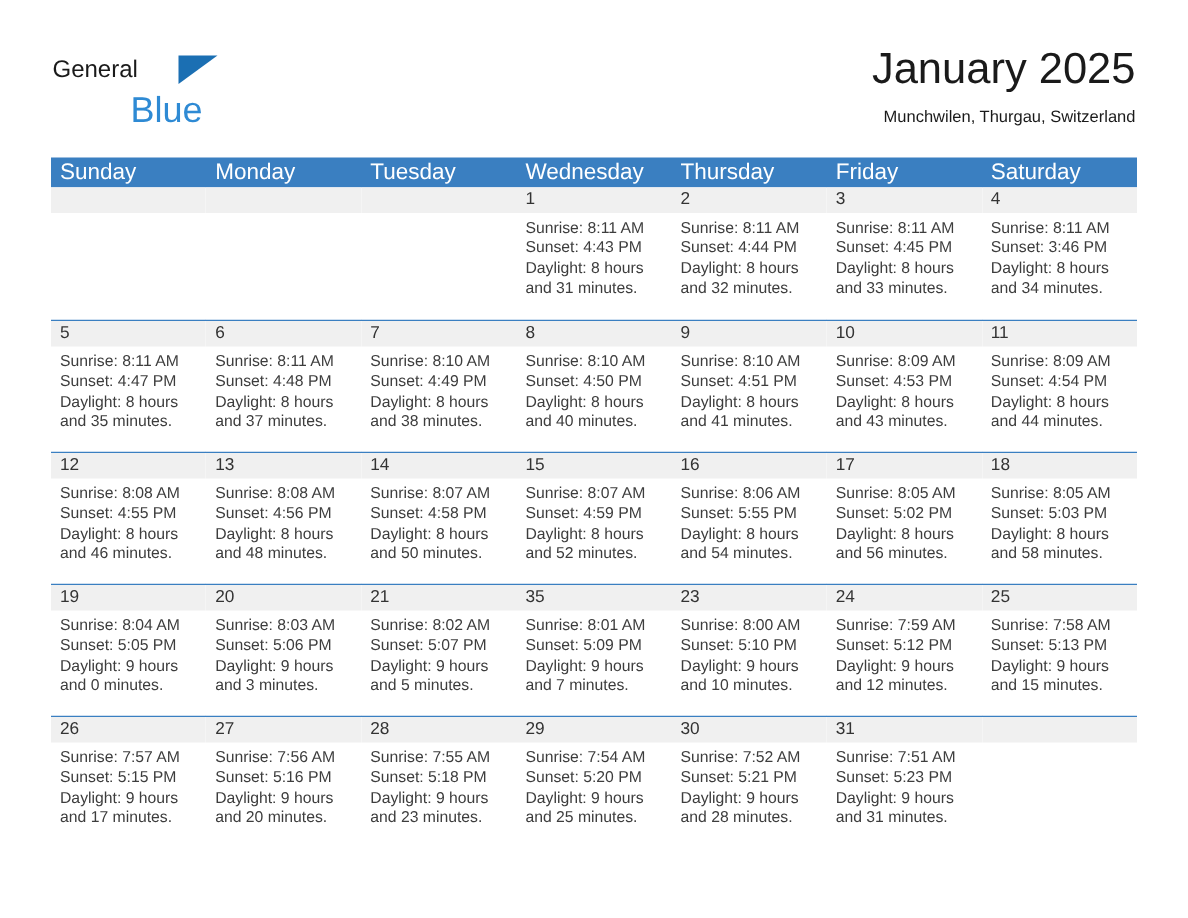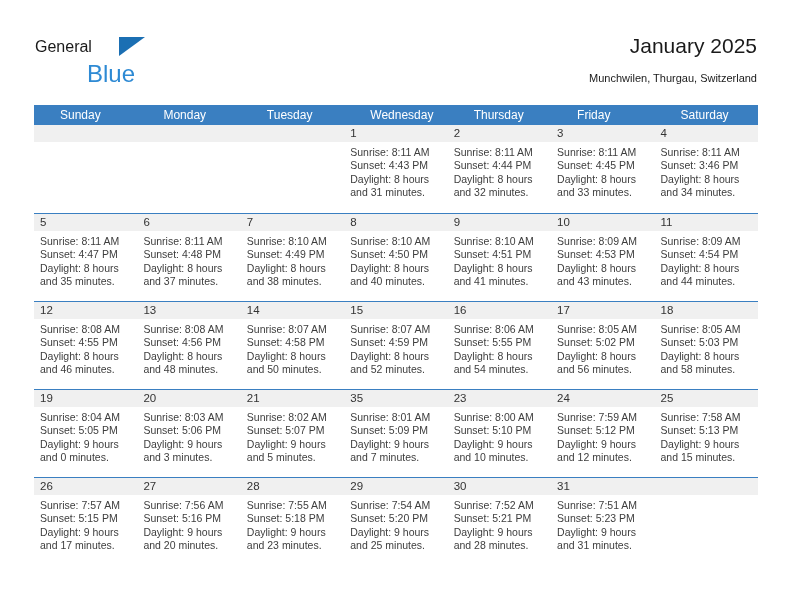--- a/index.html
+++ b/index.html
@@ -66,21 +66,21 @@
     white-space: nowrap;
   }
 
   .titles {
     position: absolute;
     right: 0;
     top: 0;
     text-align: right;
   }
   .cal-title {
-    font-size: 21px;
+    font-size: 29px;
     line-height: 36px;
     color: #1a1a1a;
     white-space: nowrap;
   }
   .cal-subtitle {
     font-size: 11px;
     line-height: 20px;
     color: #1a1a1a;
     white-space: nowrap;
     margin-top: 4px;
@@ -96,27 +96,26 @@
 
   .dow-row {
     display: flex;
     background: #3a7fc1;
     height: 20px;
   }
   .dow {
     flex: 1 1 0;
     min-width: 0;
     color: #ffffff;
-    font-size: 12px;
+    font-size: 15px;
     line-height: 20px;
     padding-left: 6px;
     box-sizing: border-box;
     white-space: nowrap;
     overflow: hidden;
-    margin-left: 20px;
   }
 
   .week {
     display: flex;
     border-top: 1.5px solid #3a7fc1;
     height: 88px;
     box-sizing: border-box;
   }
   .week.first {
     border-top: none;

